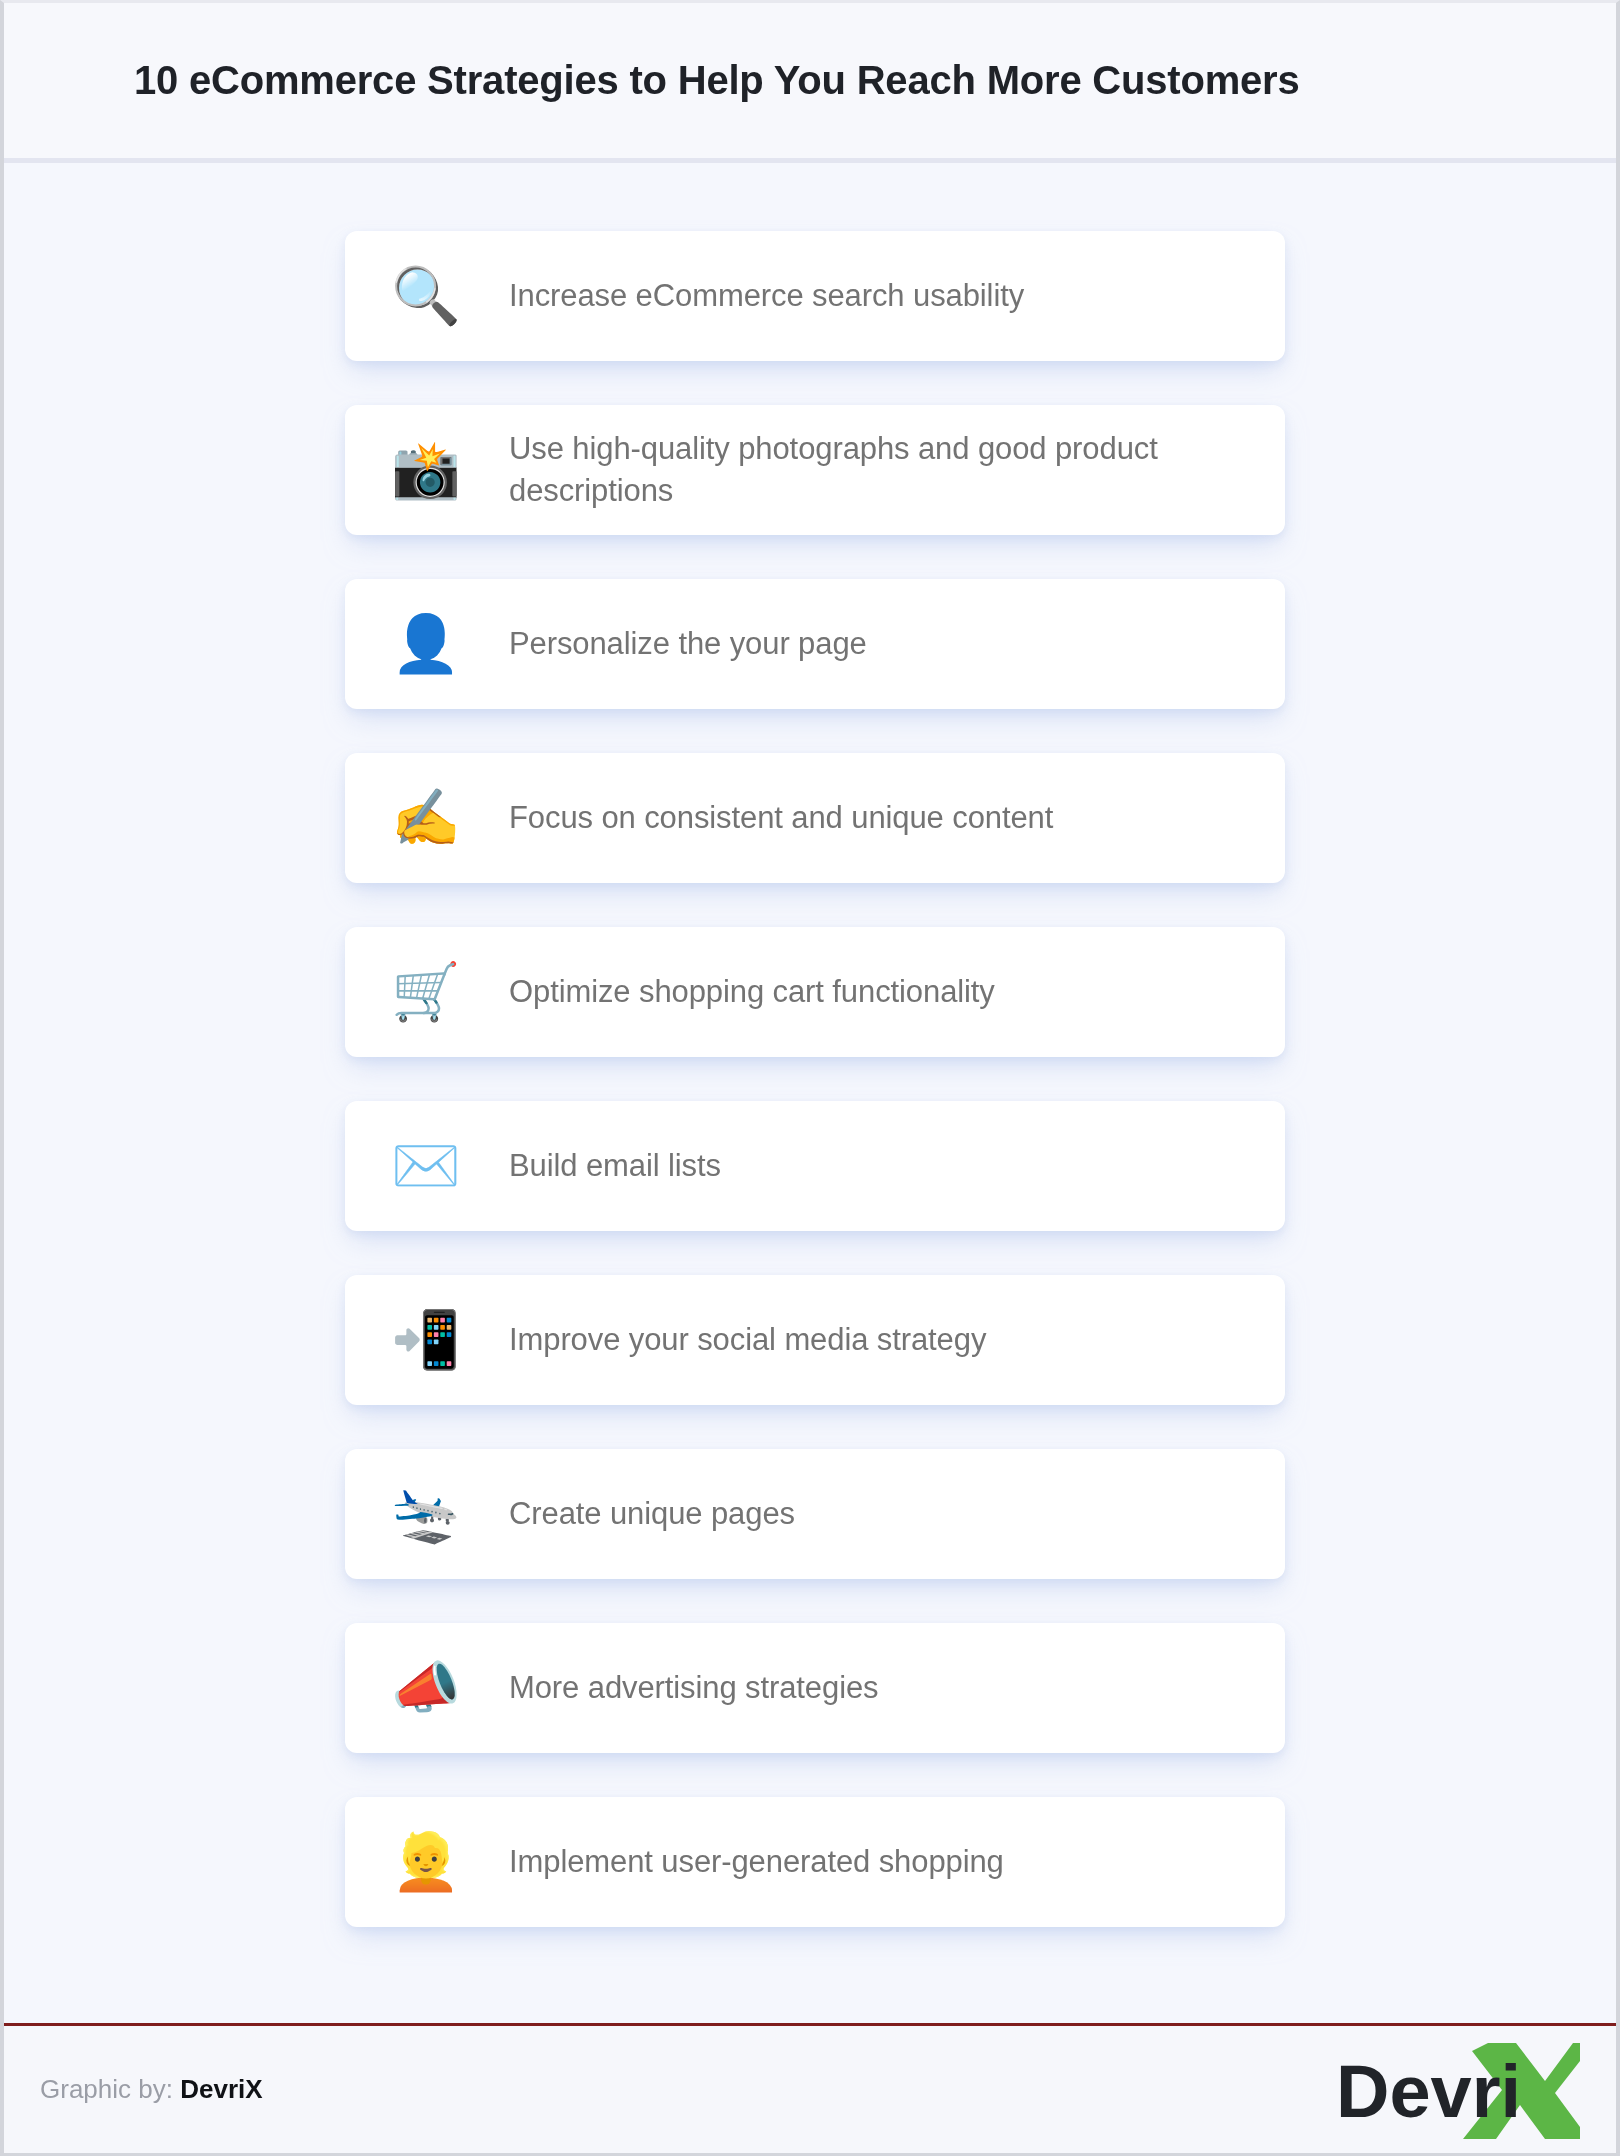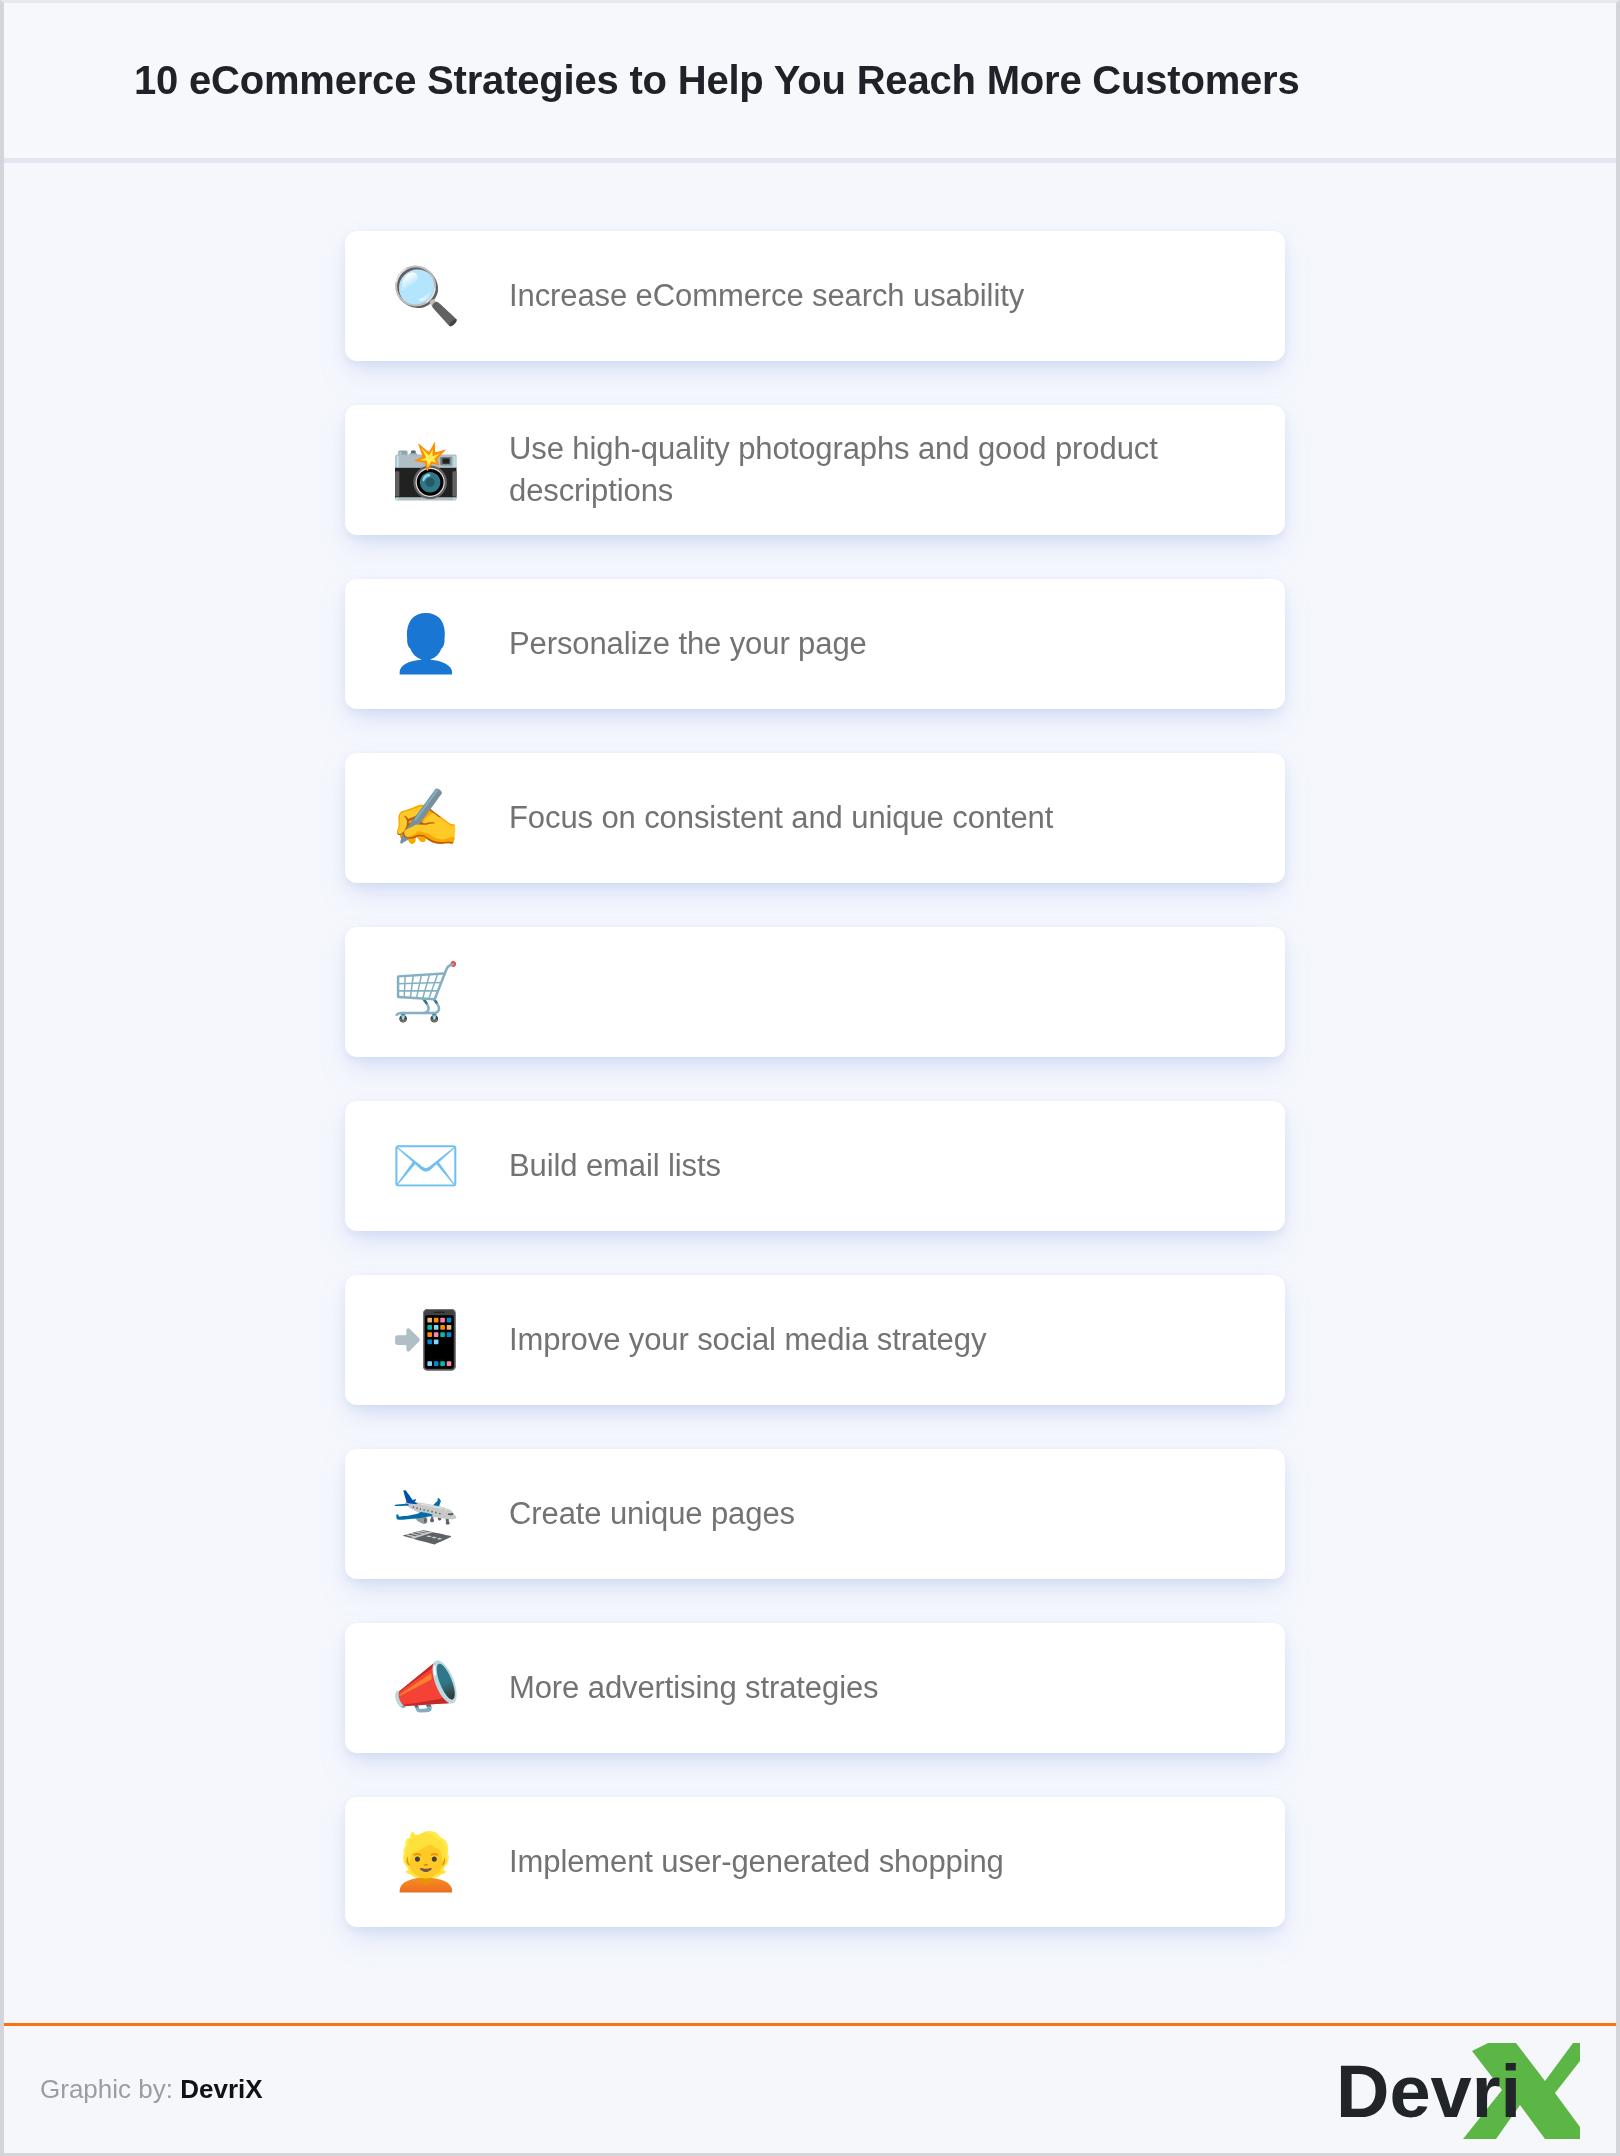--- a/index.html
+++ b/index.html
@@ -101,21 +101,21 @@
     padding-left: 36px;
     padding-right: 20px;
     letter-spacing: -0.1px;
   }
 
   
   .footer {
     flex: 0 0 130px;
     height: 130px;
     background: #f6f7fb;
-    border-top: 3px solid #f97316;
+    border-top: 3px solid #7f1d1d;
     display: flex;
     align-items: center;
     justify-content: space-between;
     padding: 0 36px 0 36px;
     box-sizing: border-box;
   }
   .credit {
     font-size: 26px;
     color: #9a9da6;
     white-space: nowrap;
@@ -160,20 +160,21 @@
         <span class="card-label">Personalize the your page</span>
       </div>
 
       <div class="card">
         <span class="card-icon">✍️</span>
         <span class="card-label">Focus on consistent and unique content</span>
       </div>
 
       <div class="card">
         <span class="card-icon">🛒</span>
+        <span class="card-label">Optimize shopping cart functionality</span>
       </div>
 
       <div class="card">
         <span class="card-icon">✉️</span>
         <span class="card-label">Build email lists</span>
       </div>
 
       <div class="card">
         <span class="card-icon">📲</span>
         <span class="card-label">Improve your social media strategy</span>

